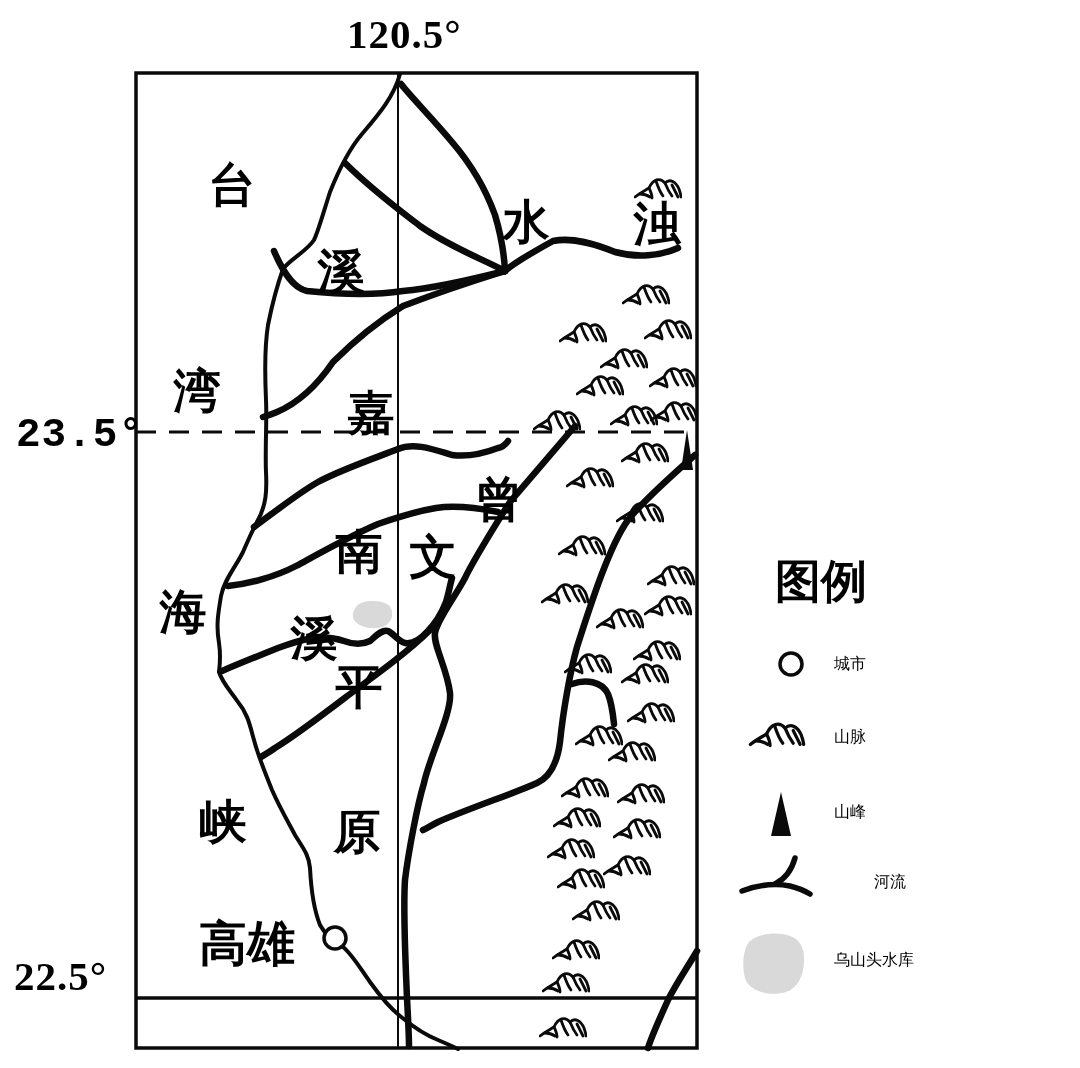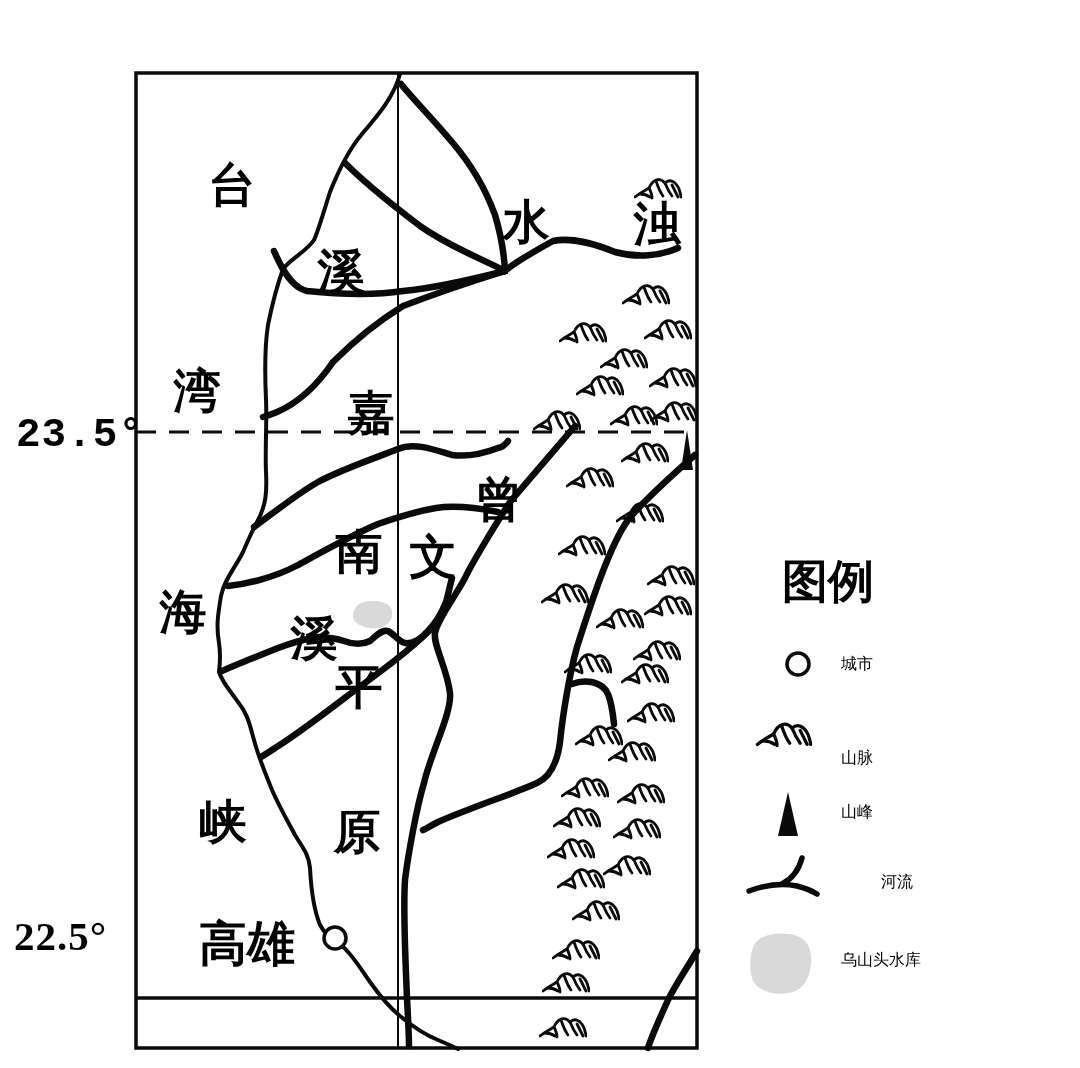--- a/index.html
+++ b/index.html
@@ -1,21 +1,21 @@
 <!DOCTYPE html>
 <html><head>
 <meta charset="utf-8">
 <style>
   html,body{margin:0;padding:0;background:#ffffff;}
   #stage{position:relative;width:1080px;height:1068px;background:#ffffff;overflow:hidden;
          font-family:"Liberation Serif","DejaVu Serif",serif;color:#000;}
   #map-svg{position:absolute;left:0;top:0;}
   .coord-label{position:absolute;font-weight:bold;font-size:41px;letter-spacing:1px;white-space:nowrap;}
   .map-char{position:absolute;transform:translate(-50%,-50%);font-weight:600;white-space:nowrap;}
-  #legend{position:absolute;left:11px;top:0;width:1014px;height:1068px;pointer-events:none;text-decoration:underline;}
+  #legend{position:absolute;left:4px;top:0;width:1014px;height:1068px;pointer-events:none;text-decoration:underline;}
   .legend-title{position:absolute;left:771px;top:551px;font-size:46px;font-weight:600;}
   .legend-icon{position:absolute;}
   .legend-text{position:absolute;left:830px;transform:translateY(-50%);text-align:center;}
 </style>
 </head>
 <body>
 
 <div id="stage">
 
   <svg id="map-svg" width="1080" height="1068" viewBox="0 0 1080 1068">
@@ -98,42 +98,43 @@
       <div class="map-char" style="left: 371px; top: 413px; font-size: 47px;">嘉</div>
       <div class="map-char" style="left: 359px; top: 552px; font-size: 47px;">南</div>
       <div class="map-char" style="left: 359px; top: 687px; font-size: 47px;">平</div>
       <div class="map-char" style="left: 357px; top: 832px; font-size: 47px;">原</div>
       <div class="map-char" style="left: 499px; top: 499px; font-size: 47px;">曾</div>
       <div class="map-char" style="left: 433px; top: 557px; font-size: 47px;">文</div>
       <div class="map-char" style="left: 314px; top: 638px; font-size: 47px;">溪</div>
       <div class="map-char" style="left: 247px; top: 944px; font-size: 48px;">高雄</div>
     </div>
 
+  <div class="coord-label" style="left:347px;top:10px;">120.5°</div>
   <div class="coord-label" style="left:16px;top:412px;font-family:Liberation Mono, monospace;">23.5°</div>
-  <div class="coord-label" style="left:14px;top:912px;">22.5°</div>
+  <div class="coord-label" style="left:14px;top:952px;">22.5°</div>
 
   <div id="legend">
     <div class="legend-title">图例</div>
 
     <svg class="legend-icon" style="left:766px;top:643px;" width="44" height="44">
       <circle cx="21" cy="21" r="11" fill="#fff" stroke="#0a0a0a" stroke-width="3.5"></circle>
     </svg>
     <div class="legend-text" style="top:664px;">城市</div>
 
     <svg class="legend-icon" style="left:738px;top:712px;" width="70" height="44" viewBox="-6 -3 60 38">
       <g fill="none" stroke="#0a0a0a" stroke-width="2.8" stroke-linecap="round">
         <path d="M1 25 C6 21 10 19 15 16 C19 7 26 5 31 11 C36 6 42 10 45 17 C46 20 47 23 47 25"></path>
         <path d="M15 16 C17 20 18 23 18 26"></path>
           <path d="M22 9 C24 15 26 20 29 24"></path>
         <path d="M31 11 C33 16 35 20 38 24"></path>
           <path d="M38 13 C40 17 42 21 44 25"></path>
         <path d="M6 22 C10 22 13 23 16 25"></path>
       </g>
     </svg>
-    <div class="legend-text" style="top:737px;margin-top:21px;">山脉</div>
+    <div class="legend-text" style="top:737px;">山脉</div>
 
     <svg class="legend-icon" style="left:760px;top:788px;" width="36" height="52">
       <path d="M17 4 L27 48 L7 48 Z" fill="#0a0a0a"></path>
     </svg>
     <div class="legend-text" style="top:812px;">山峰</div>
 
     <svg class="legend-icon" style="left:732px;top:852px;" width="80" height="50" viewBox="732 852 80 50">
       <g fill="none" stroke="#0a0a0a" stroke-width="5.5" stroke-linecap="round">
         <path d="M791 858 C788 869 783 878 771 884"></path>
         <path d="M738 891 C754 885 771 883 786 886 C794 888 801 891 806 894"></path>

